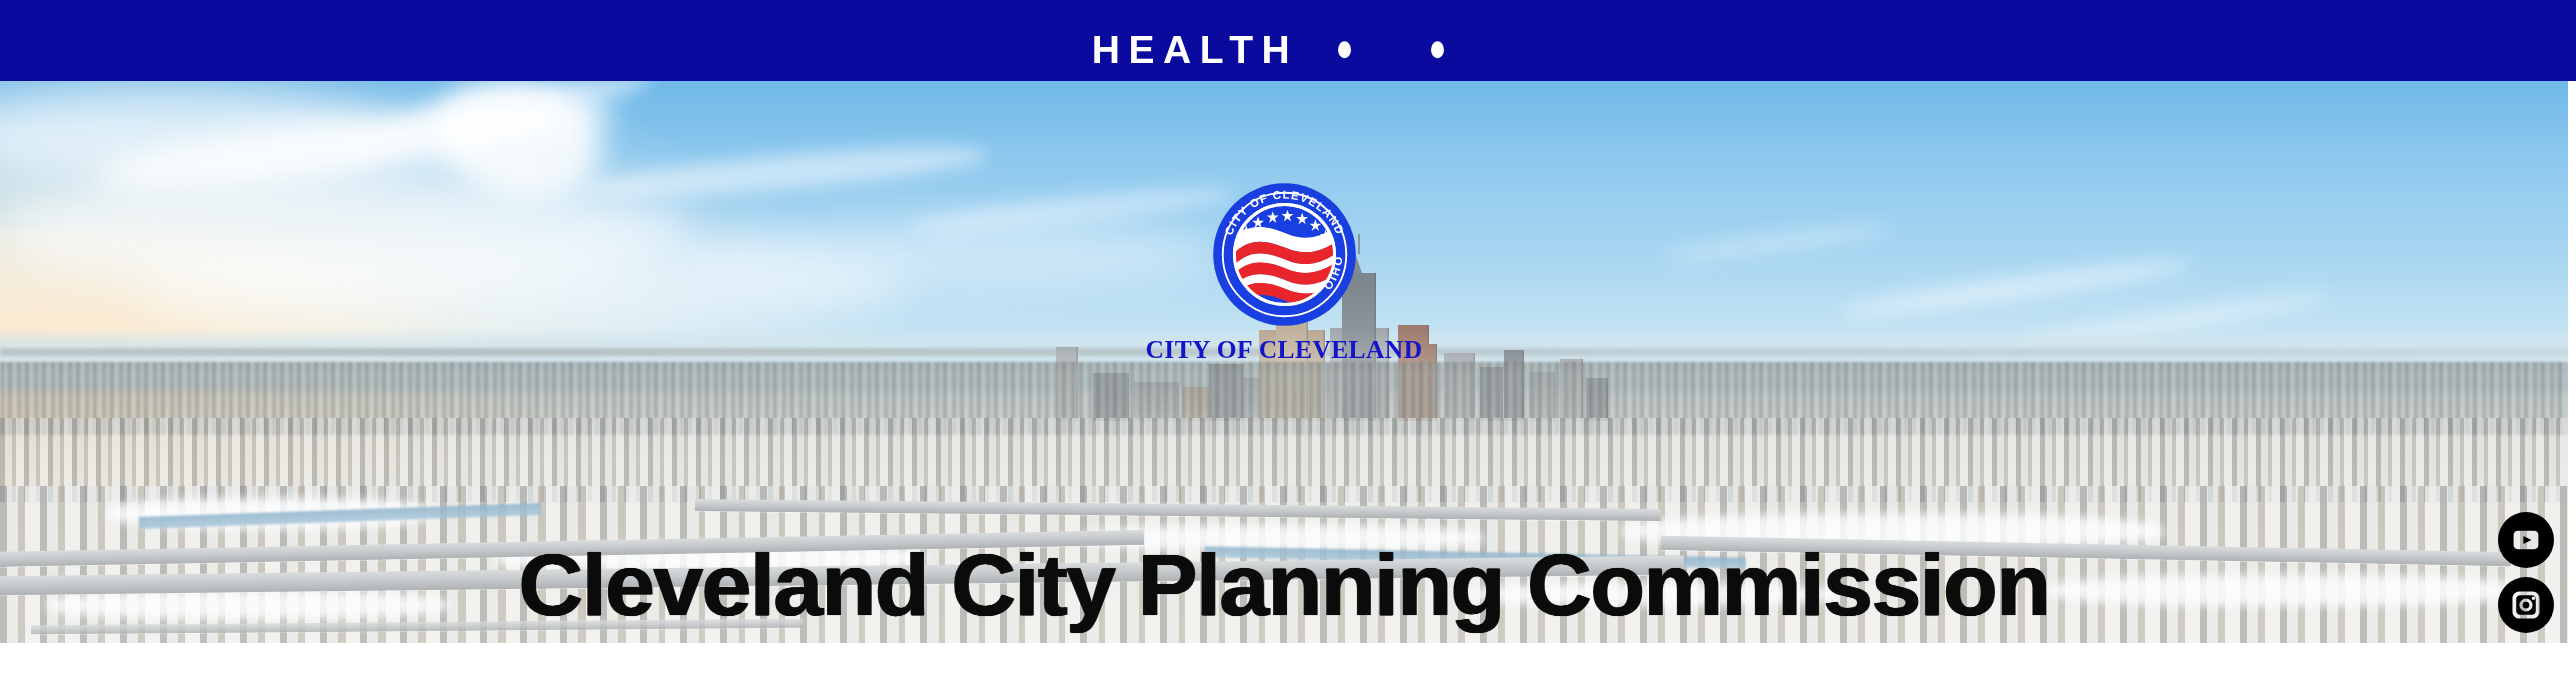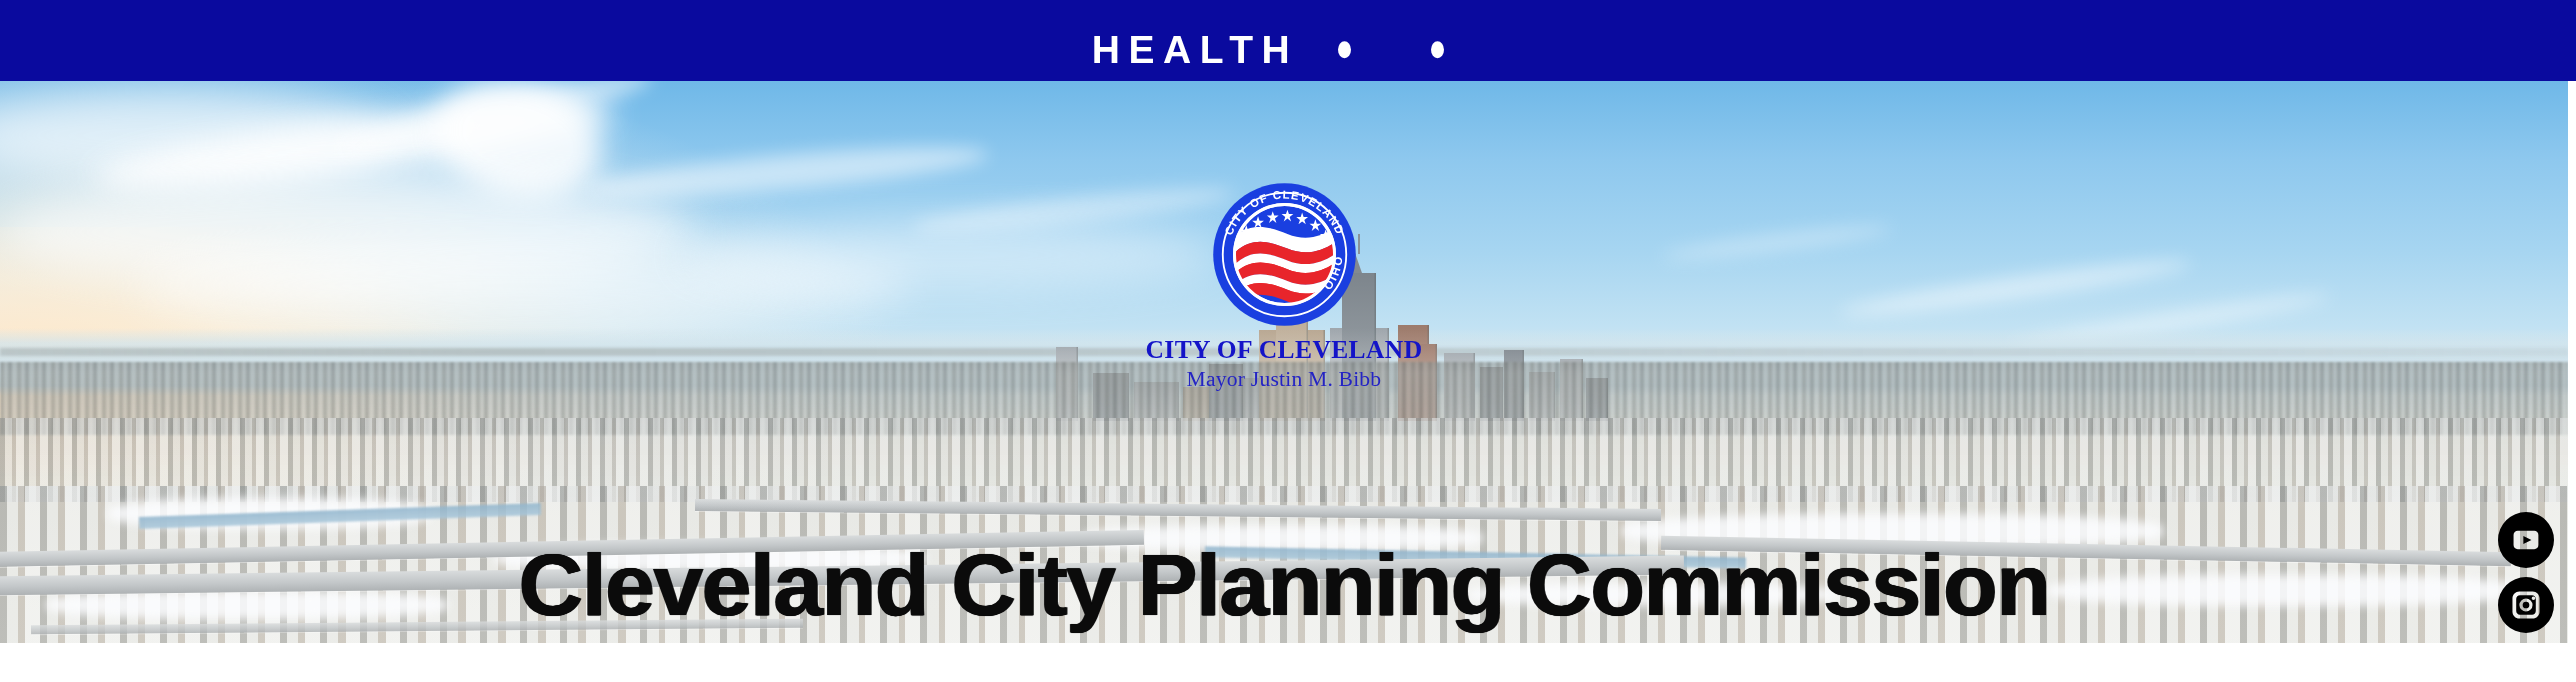--- a/index.html
+++ b/index.html
@@ -364,21 +364,20 @@
         <circle cx="100" cy="100" r="68" fill="none" stroke="#FFFFFF" stroke-width="4"></circle>
         <circle cx="100" cy="100" r="84" fill="none" stroke="#FFFFFF" stroke-width="2.5"></circle>
         <text font-family="Liberation Sans, sans-serif" font-size="15.5" font-weight="700" fill="#FFFFFF" letter-spacing="1.6">
           <textPath href="#ringTop" startOffset="50%" text-anchor="middle">CITY OF CLEVELAND</textPath>
         </text>
         <text font-family="Liberation Sans, sans-serif" font-size="15.5" font-weight="700" fill="#FFFFFF" letter-spacing="1.6">
           <textPath href="#ringBot" startOffset="50%" text-anchor="middle">OHIO</textPath>
         </text>
       </svg>
       <div class="seal-title">CITY OF CLEVELAND</div>
-      <div class="seal-sub">Mayor Justin M. Bibb</div>
     </div>
 
     <div class="main-title">Cleveland City Planning Commission</div>
 
     <div class="social">
       <a class="social-btn" title="YouTube">
         <svg viewBox="0 0 72 72">
           <path fill-rule="evenodd" d="M36 0a36 36 0 1 0 0 72 36 36 0 0 0 0-72z
                    M20 29.5c0-3 2.4-5.4 5.4-5.4h21.2c3 0 5.4 2.4 5.4 5.4v13c0 3-2.4 5.4-5.4 5.4H25.4c-3 0-5.4-2.4-5.4-5.4z
                    M32.6 30.8v10.4L43 36z" fill="#000000"></path>

